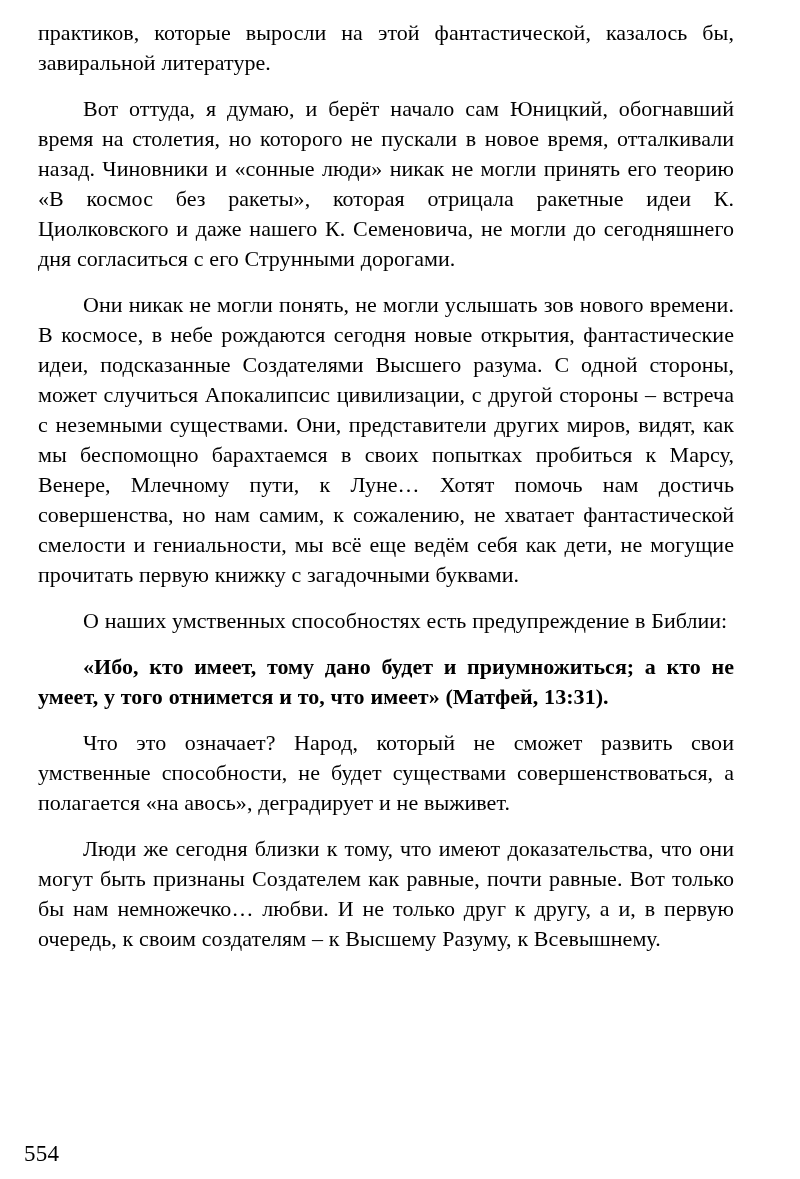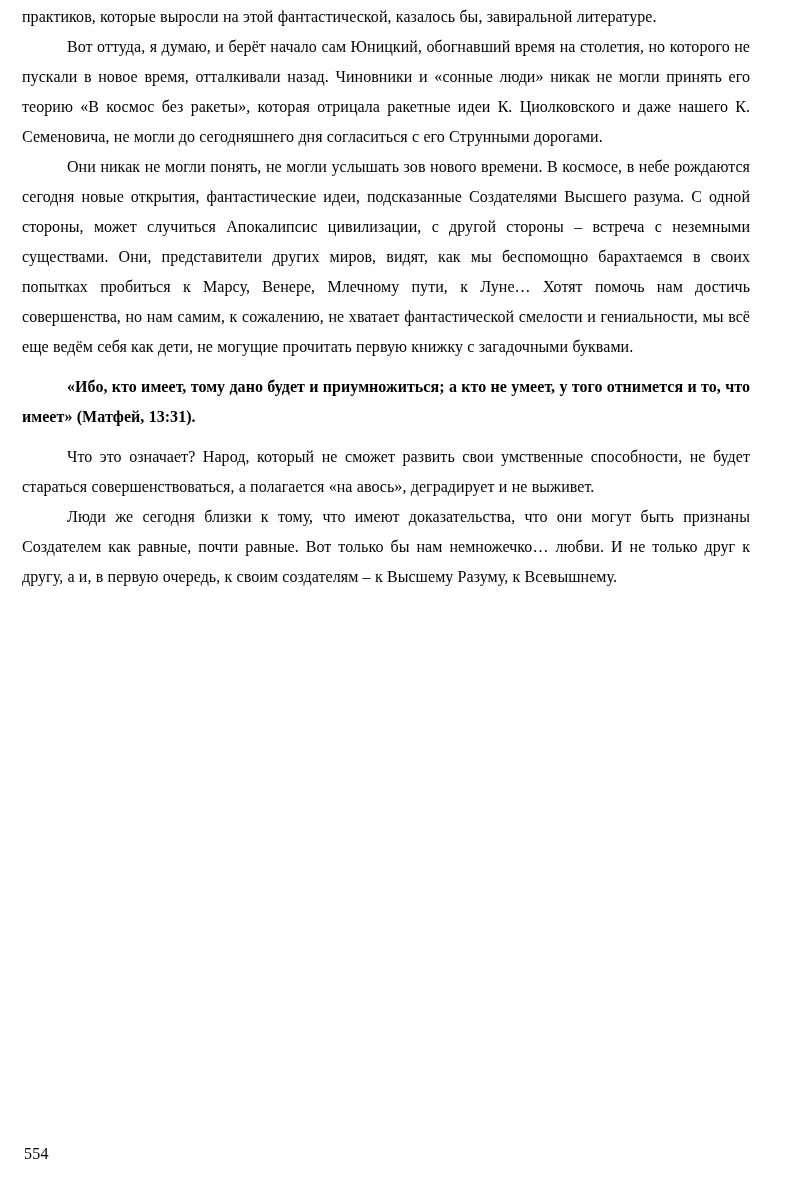--- a/index.html
+++ b/index.html
@@ -19,25 +19,25 @@
     overflow: hidden;
     box-sizing: border-box;
   }
   .text-column {
     position: absolute;
     left: 22px;
     top: 2px;
     width: 728px;
   }
   p.para {
-    margin: 0;
+    margin: 16px;
     padding: 0;
     text-indent: 45px;
     text-align: justify;
-    font-size: 16px;
+    font-size: 22px;
     line-height: 30px;
     letter-spacing: 0.05px;
     word-spacing: 0.2px;
     -webkit-hyphens: manual;
     hyphens: manual;
   }
   p.para.no-indent {
     text-indent: 0;
   }
   p.para.gap {
@@ -45,42 +45,43 @@
   }
   p.para.quote {
     font-weight: bold;
     text-indent: 45px;
     margin-top: 10px;
   }
   .page-number {
     position: absolute;
     left: 24px;
     top: 1142px;
-    font-size: 16px;
+    font-size: 23px;
     line-height: 24px;
     letter-spacing: 0.3px;
   }
 </style>
 </head>
 <body>
 
 <div class="page">
 
   <div class="text-column">
 
     <p class="para no-indent">практиков, которые выросли на этой фантастической, казалось бы, завиральной литературе.</p>
 
     <p class="para">Вот оттуда, я думаю, и берёт начало сам Юницкий, обогнавший время на столетия, но которого не пускали в новое время, отталкивали назад. Чиновники и «сонные люди» никак не могли принять его теорию «В космос без ракеты», которая отрицала  ракетные идеи К. Циолковского и даже нашего К. Семеновича, не могли до сегодняшнего дня согласиться с его Струнными дорогами.</p>
 
     <p class="para">Они никак не могли понять, не могли услышать зов нового времени. В космосе, в небе рождаются сегодня новые открытия, фантастические идеи, подсказанные Создателями Высшего разума. С одной стороны, может случиться Апокалипсис цивилизации, с другой стороны – встреча с неземными существами. Они, представители других миров, видят, как мы беспомощно барахтаемся в своих попытках пробиться к Марсу, Венере, Млечному пути, к Луне… Хотят помочь нам достичь совершенства, но нам самим, к сожалению, не хватает фантастической смелости и гениальности, мы всё еще ведём себя как дети, не могущие прочитать первую книжку с загадочными буквами.</p>
 
+    <p class="para">О наших умственных способностях есть предупреждение в Библии:</p>
 
     <p class="para quote">«Ибо, кто имеет, тому дано будет и приумножиться; а кто не умеет, у того отнимется и то, что имеет» (Матфей, 13:31).</p>
 
-    <p class="para gap">Что это означает? Народ, который не сможет развить свои умственные способности, не будет стараться совершенствоваться, а полагается «на авось», деградирует и не выживет.</p>
+    <p class="para gap">Что это означает? Народ, который не сможет развить свои умственные способности, не будет существами совершенствоваться, а полагается «на авось», деградирует и не выживет.</p>
 
     <p class="para">Люди же сегодня близки  к тому, что имеют доказательства, что они могут быть признаны Создателем как равные, почти равные. Вот только бы нам немножечко… любви. И не только друг к другу, а и, в первую очередь, к своим создателям – к Высшему Разуму, к Всевышнему.</p>
 
 
   </div>
 
   <div class="page-number">554</div>
 
 </div>
 

